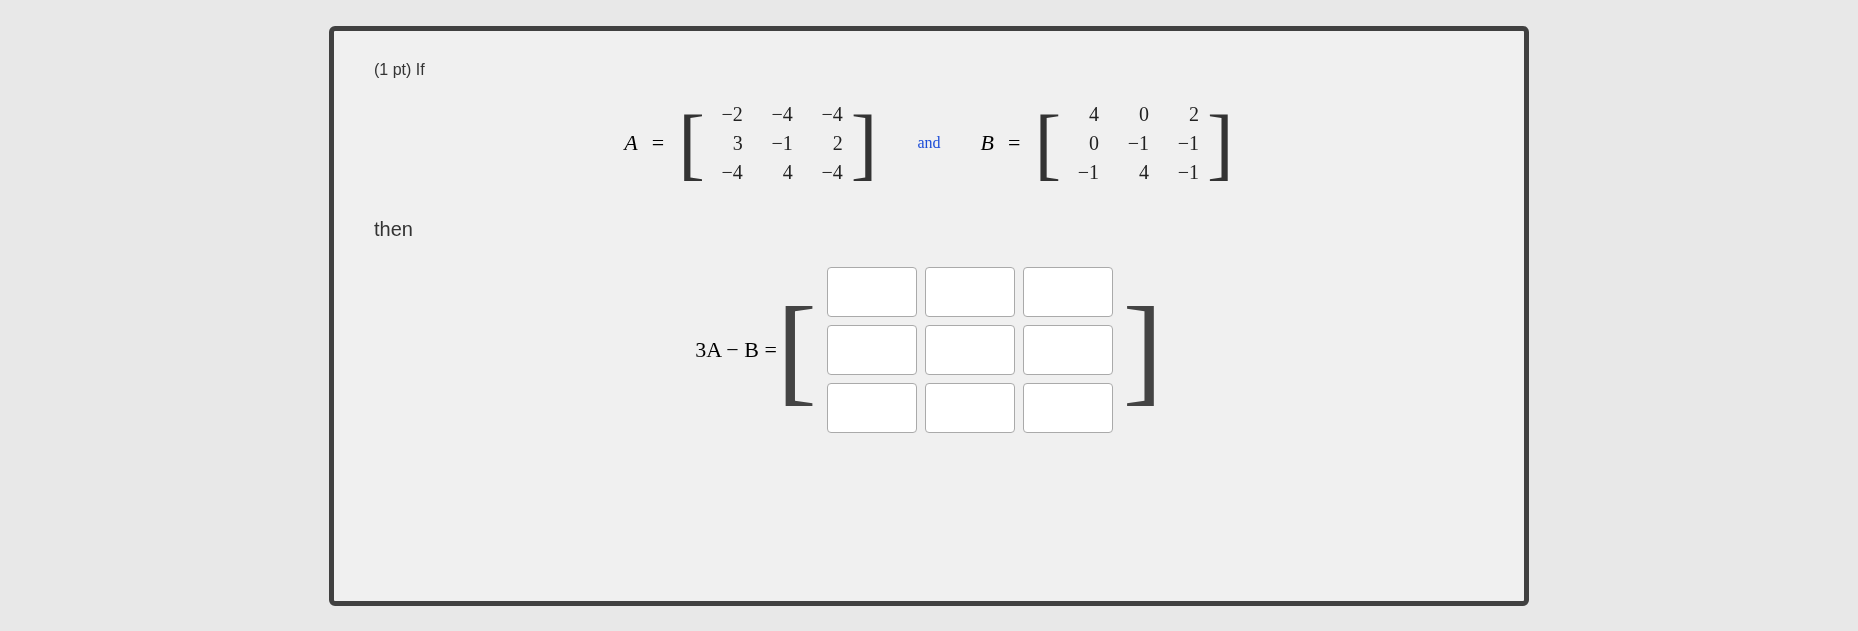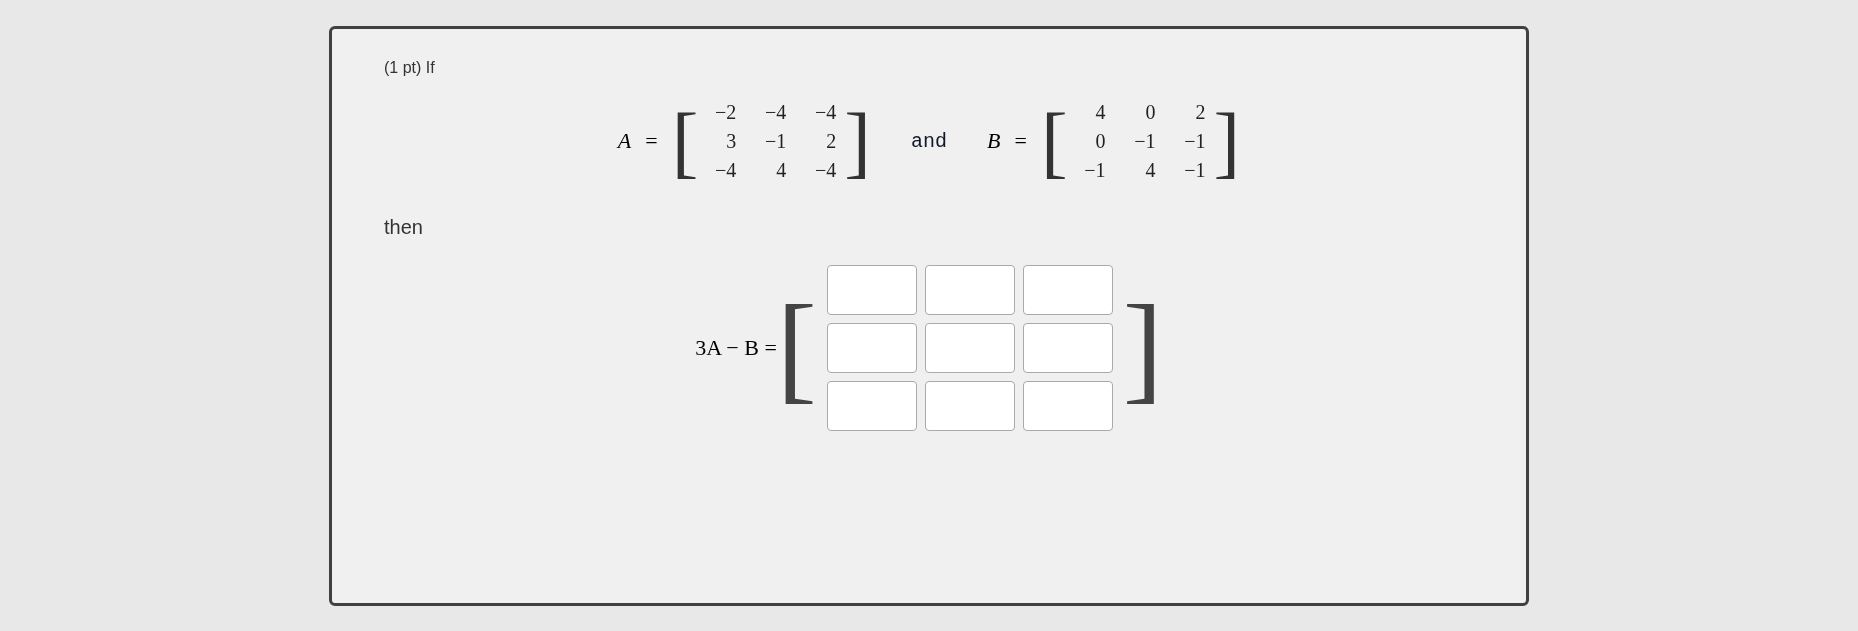--- a/index.html
+++ b/index.html
@@ -12,25 +12,25 @@
       background: #e8e8e8;
       display: flex;
       justify-content: center;
       align-items: center;
       min-height: 100vh;
       font-family: "Times New Roman", Times, serif;
     }
 
     .container {
       background: #f0f0f0;
-      border: 3px solid #404040;
+      border: 5px solid #404040;
       border-radius: 6px;
       width: 1200px;
       min-height: 580px;
-      padding: 30px 52px;
+      padding: 30px 40px;
       position: relative;
     }
 
     .problem-label {
       font-family: Arial, sans-serif;
       font-size: 16px;
       color: #333;
       margin-bottom: 20px;
     }
 
@@ -81,24 +81,24 @@
 
     .matrix-cell {
       text-align: right;
       font-size: 20px;
       font-style: normal;
       color: #222;
       min-width: 30px;
     }
 
     .and-text {
-      font-size: 20px;
-      font-style: normal;
-      font-family: Liberation Mono, monospace;
-      color: #0f172a;
+      font-size: 16px;
+      font-style: normal;
+      font-family: Liberation Serif, serif;
+      color: #1d4ed8;
     }
 
     .then-label {
       font-family: Arial, sans-serif;
       font-size: 20px;
       color: #333;
       margin-bottom: 20px;
     }
 
     .bottom-section {

